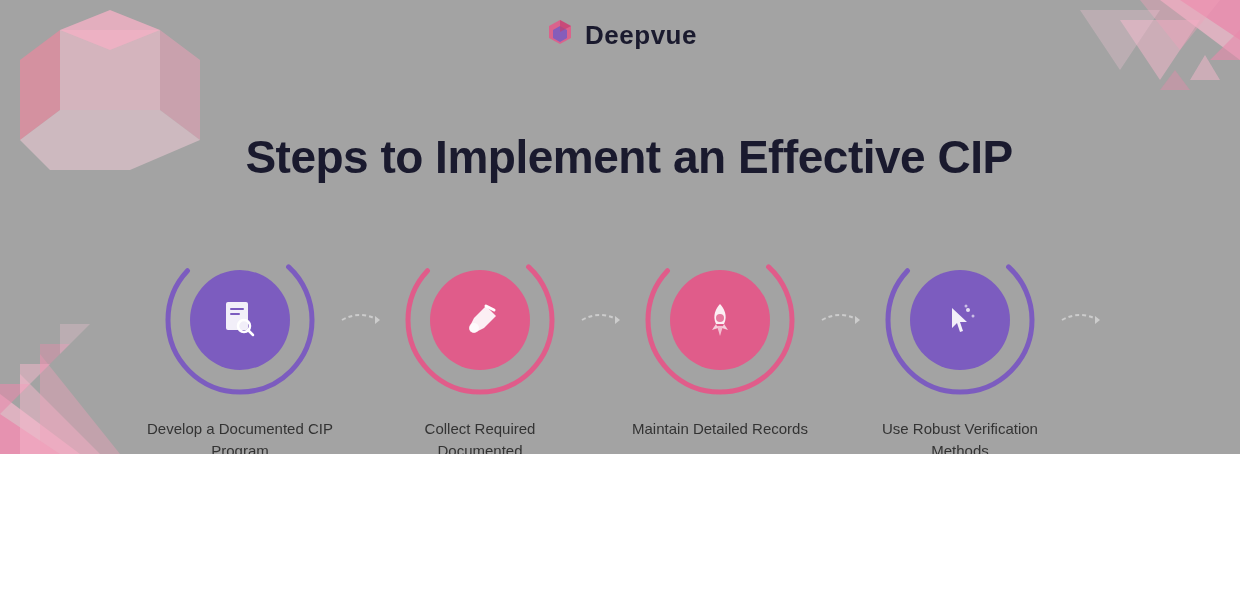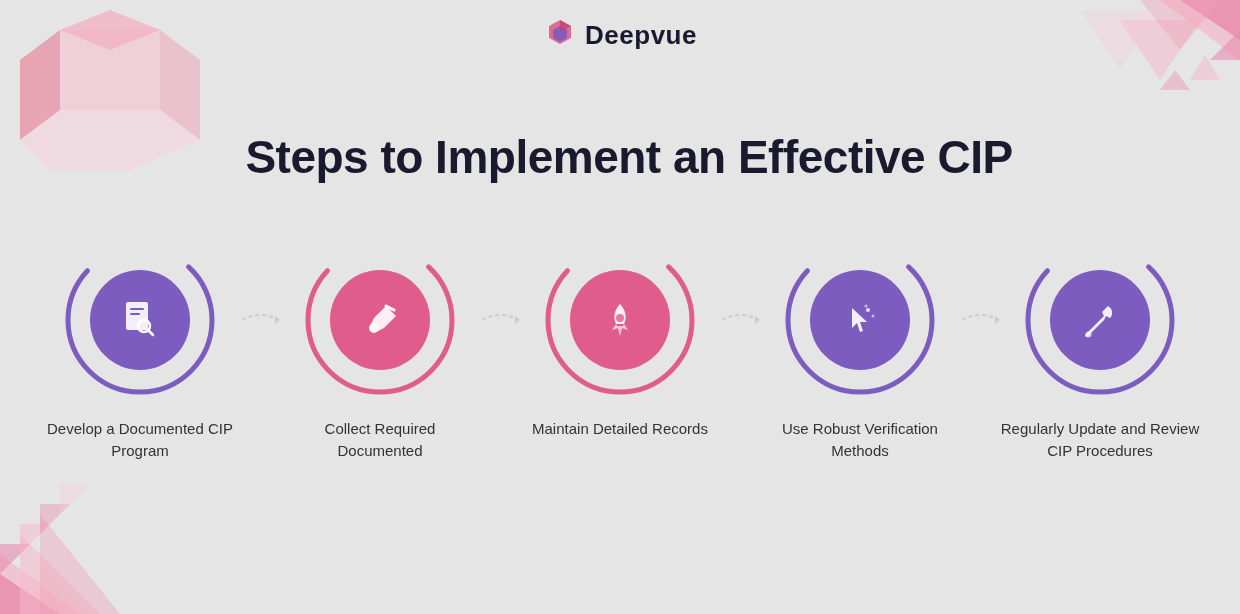--- a/index.html
+++ b/index.html
@@ -8,22 +8,22 @@
       width: 1240px;
       height: 614px;
       background: #ffffff;
       font-family: 'Arial', sans-serif;
       overflow: hidden;
       position: relative;
     }
 
     .page-wrapper {
       width: 1240px;
-      height: 614px;
-      background: #e5e5e5;
+      height: 454px;
+      background: #a3a3a3;
       position: relative;
       overflow: hidden;
     }
 
     
     .deco-top-left {
       position: absolute;
       top: 0;
       left: 0;
       width: 220px;
@@ -335,33 +335,16 @@
       </div>
 
       <div class="arrow-connector">
         <svg width="40" height="24" viewBox="0 0 40 24" xmlns="http://www.w3.org/2000/svg">
           <path d="M2,12 Q20,2 38,12" fill="none" stroke="#ccc" stroke-width="2" stroke-dasharray="4,3"></path>
           <polygon points="35,8 40,12 35,16" fill="#ccc"></polygon>
         </svg>
       </div>
     </div>
 
-    <div class="step-wrapper">
-      <div class="step-item">
-        <div class="circle-container">
-          <svg class="circle-svg" viewBox="0 0 160 160" xmlns="http://www.w3.org/2000/svg">
-            <circle cx="80" cy="80" r="72" fill="none" stroke="#7c5cbf" stroke-width="5" stroke-dasharray="340 112" stroke-dashoffset="60" stroke-linecap="round"></circle>
-          </svg>
-          <div class="inner-circle purple-bg">
-
-            <svg width="44" height="44" viewBox="0 0 44 44" xmlns="http://www.w3.org/2000/svg">
-              <path d="M30,8 C34,10 36,16 32,20 L28,18 L26,22 L10,38 C8,40 6,38 8,36 L24,20 L26,18 L24,14 Z" fill="white" opacity="0.9"></path>
-              <circle cx="10.5" cy="36.5" r="3" fill="white" opacity="0.7"></circle>
-            </svg>
-          </div>
-        </div>
-        <div class="step-label">Regularly Update and Review CIP Procedures</div>
-      </div>
-    </div>
 
   </div>
 
 </div>
 
 </body></html>

